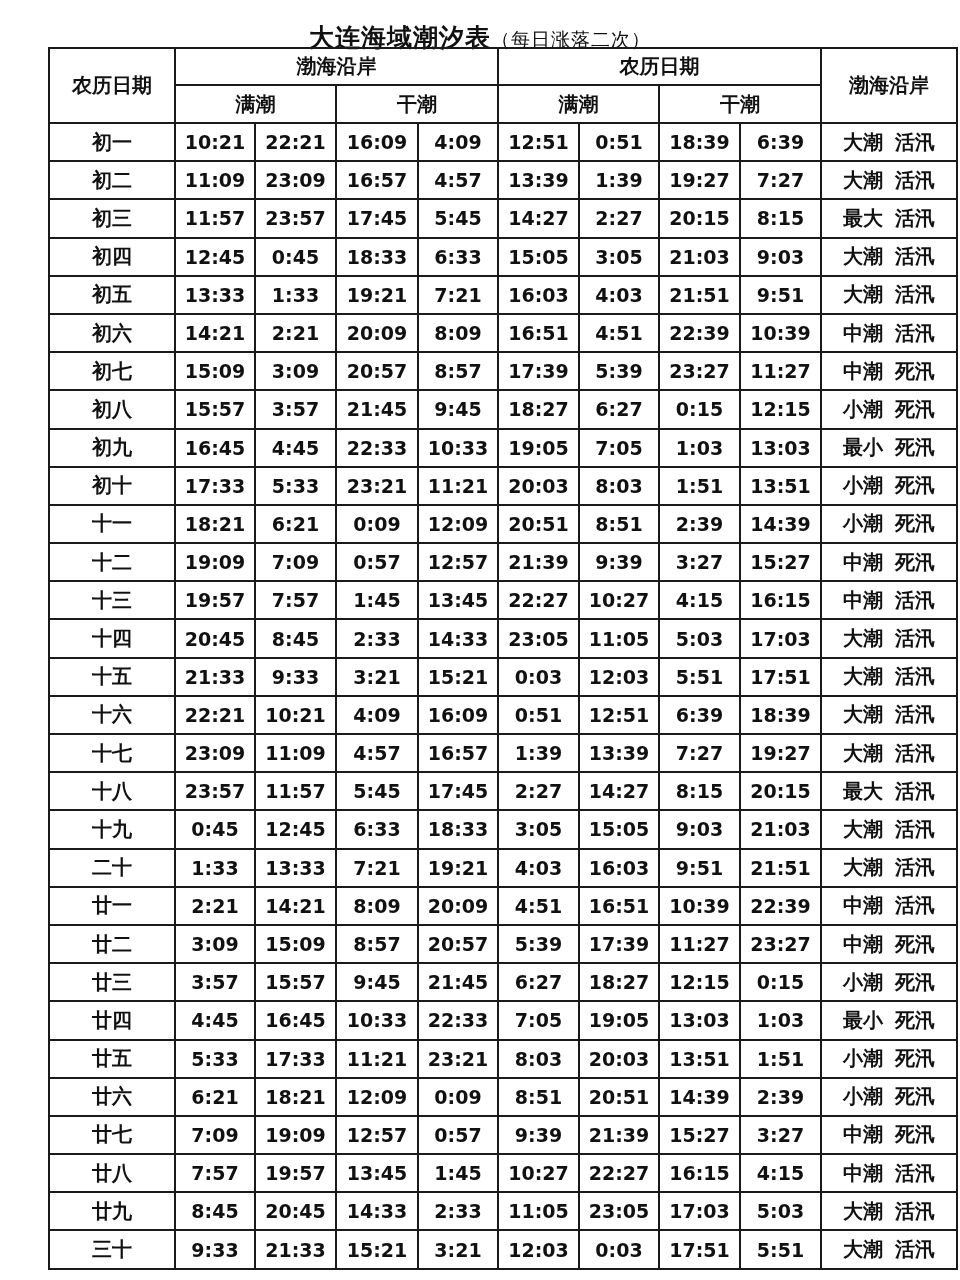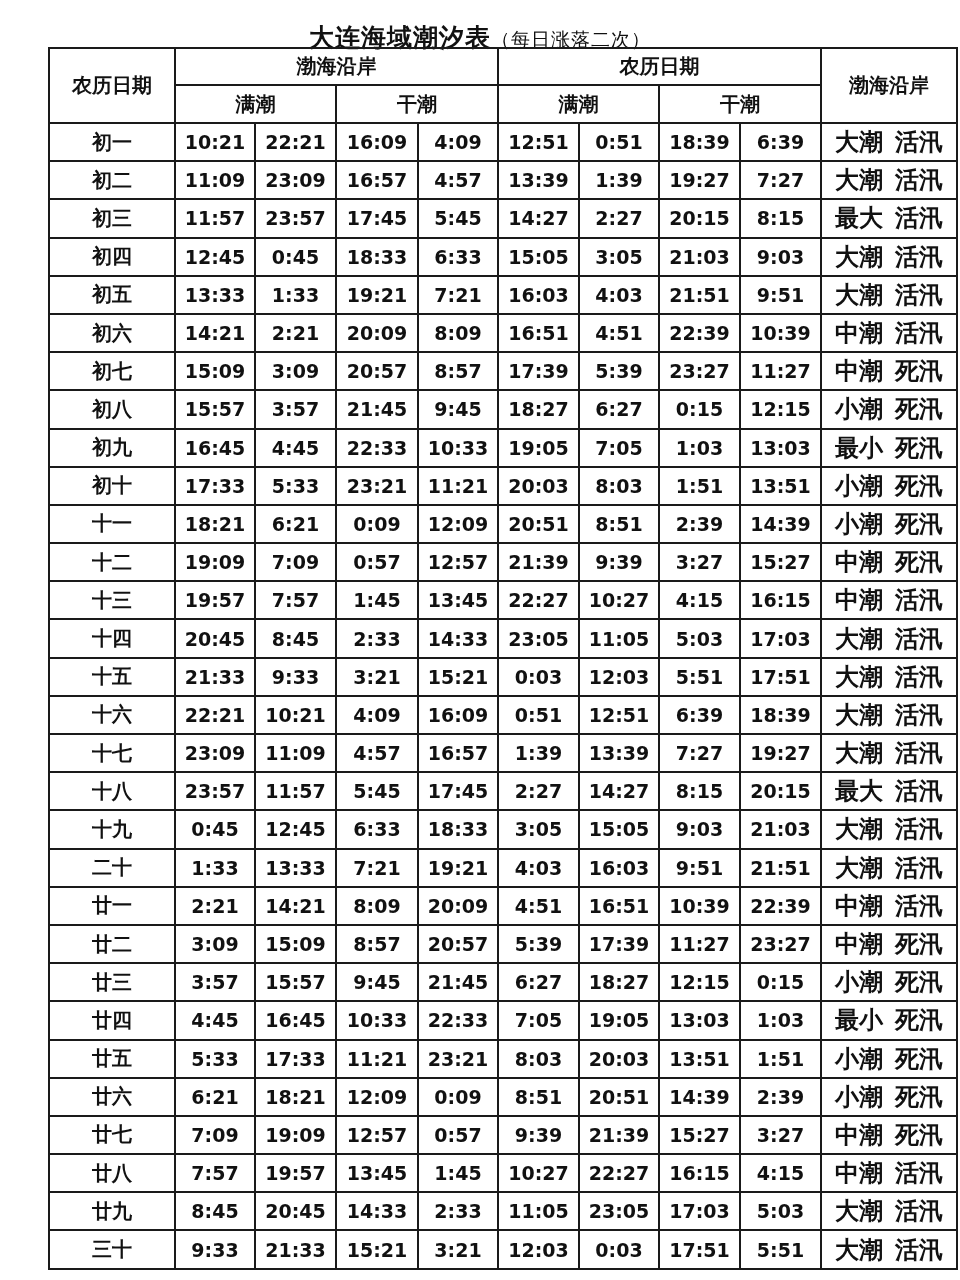--- a/index.html
+++ b/index.html
@@ -10,21 +10,21 @@
   .title .sub { font-size: 19px; font-weight: normal; }
   table.tide { position: absolute; top: 47px; left: 48px; width: 908px;
                border-collapse: collapse; table-layout: fixed; }
   table.tide td, table.tide th { border: 2px solid #1a1a1a; text-align: center;
                padding: 0; overflow: hidden; white-space: nowrap; }
   table.tide th { font-weight: bold; font-size: 20px; }
   tr.h1 th { height: 35px; }
   tr.h2 th { height: 36px; }
   tbody tr td { height: 36.2px; font-size: 19px; font-weight: bold; }
   td.date { font-size: 20px; margin-top: 31px; }
-  td.status { font-size: 24px; font-weight: bold; letter-spacing: 0px; }
+  td.status { font-size: 20px; font-weight: bold; letter-spacing: 0px; }
   td.status .gap { display: inline-block; width: 12px; }
 </style>
 </head>
 <body>
 
 <div class="title">
   <span>大连海域潮汐表</span><span class="sub">（每日涨落二次）</span>
 </div>
 
 <table class="tide">

